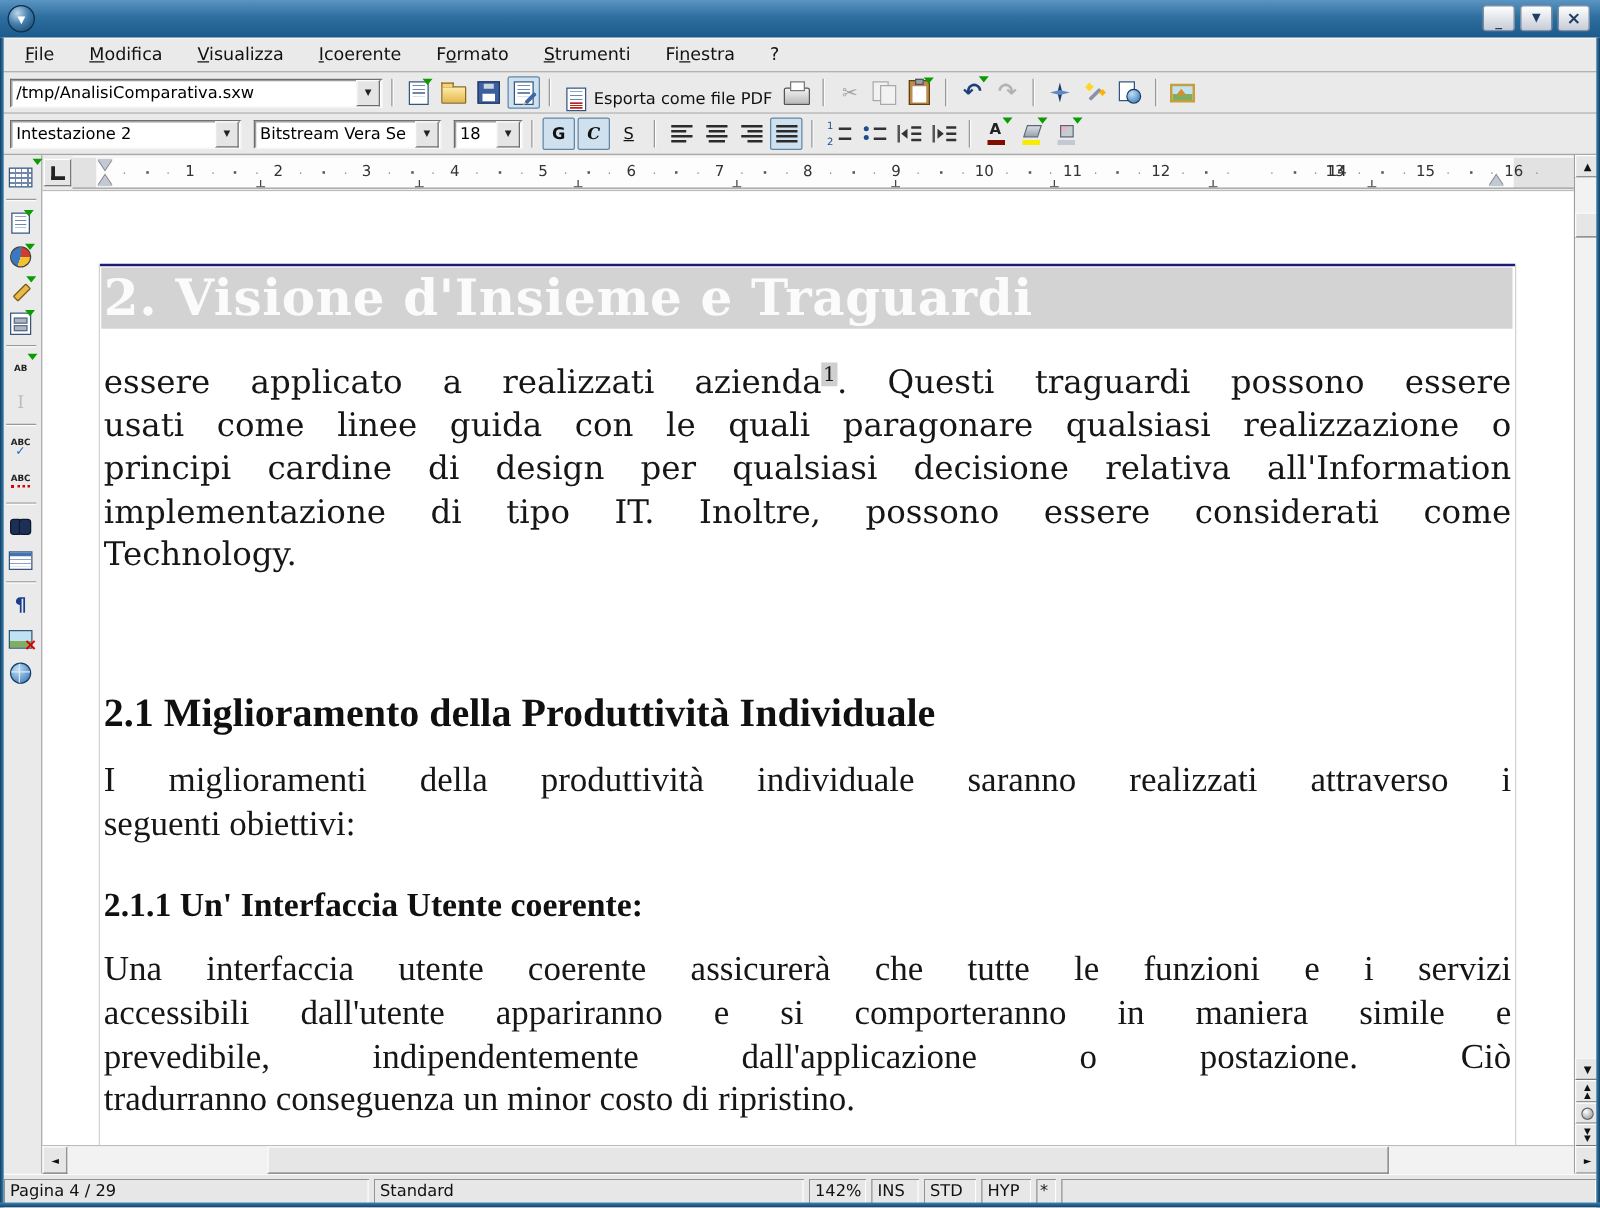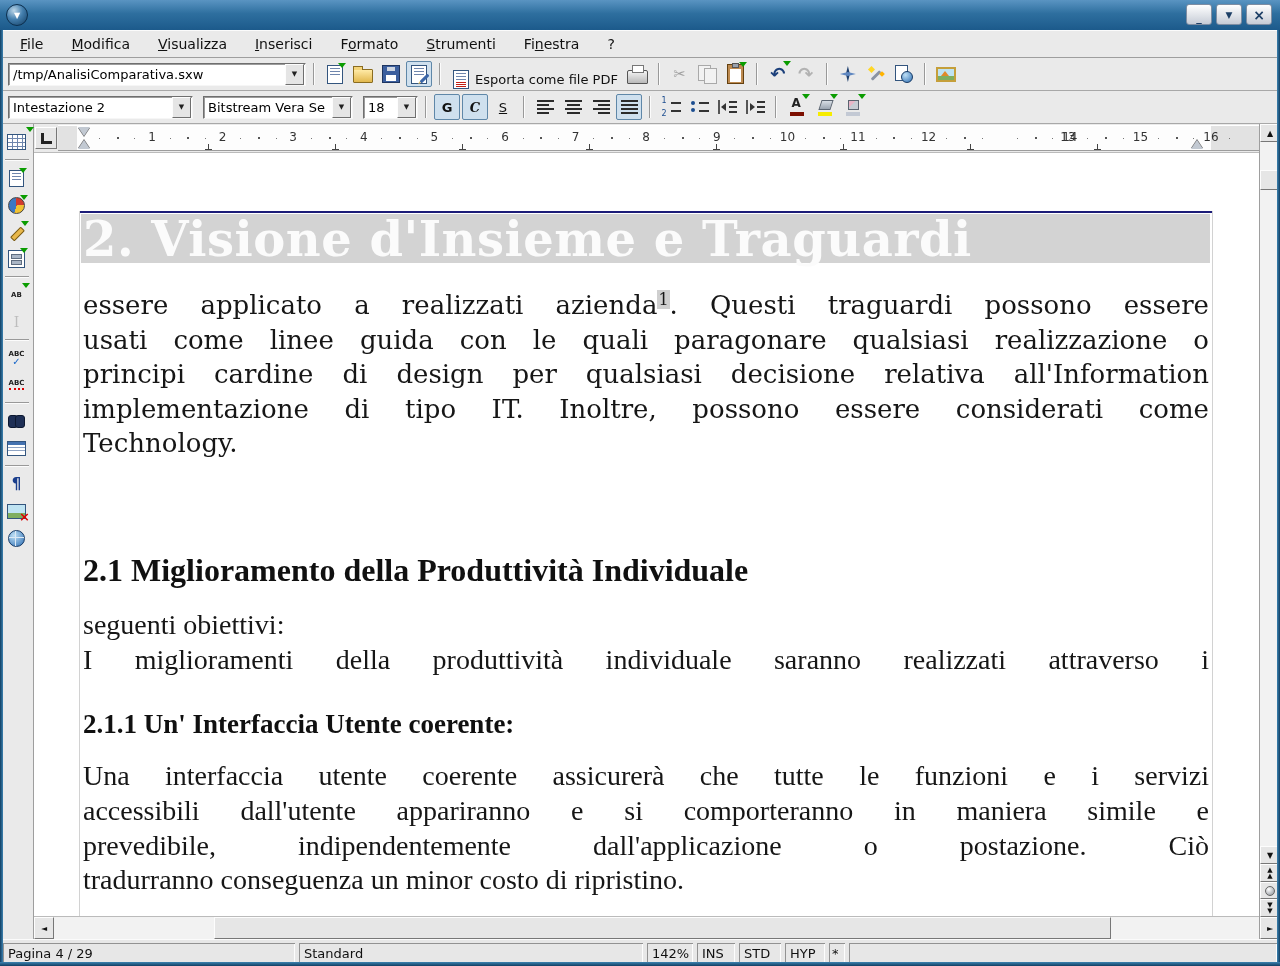--- a/index.html
+++ b/index.html
@@ -213,21 +213,21 @@
       border-right:6px solid transparent;border-bottom:9px solid #c2c9d2;filter:drop-shadow(0 -1px 0 #666);}
   .ind-right{position:absolute;left:1133px;bottom:1px;width:12px;height:10px;cursor:ew-resize;}
   .ind-right::after{content:"";position:absolute;left:0;bottom:0;border-left:6px solid transparent;
       border-right:6px solid transparent;border-bottom:9px solid #c2c9d2;filter:drop-shadow(0 -1px 0 #666);}
 
   .doc-area{flex:1;background:#fff;position:relative;overflow:hidden;cursor:text;}
   .tb-line-v{position:absolute;top:58px;bottom:0;width:1px;background:#d2d2d2;}
   .navy-line{position:absolute;left:46px;width:1132px;top:58px;height:2px;background:#1c1c78;}
   .h2-band{position:absolute;left:47px;width:1129px;top:61px;height:49px;background:#d3d3d3;
       display:flex;align-items:center;}
-  .h2-text{font-family:"DejaVu Serif",serif;font-weight:bold;font-size:48px;color:#fbfbfb;
+  .h2-text{font-family:"DejaVu Serif",serif;font-weight:bold;font-size:40px;color:#fbfbfb;
       padding-left:2px;white-space:nowrap;letter-spacing:.5px;}
   .page-text{position:absolute;left:49px;width:1126px;top:0;bottom:0;}
   .p1{position:absolute;top:130px;left:0;right:0;font-family:"DejaVu Serif",serif;
       font-size:26px;line-height:34.6px;color:#161616;}
   .jl{text-align:justify;text-align-last:justify;white-space:normal;}
   .jl-last{text-align:left;text-align-last:left;}
   .fnref{font-size:16px;vertical-align:9px;background:#cfcfcf;padding:0 1px;}
   .h21{position:absolute;top:399px;left:0;font-family:"Liberation Serif",serif;font-weight:bold;
       font-size:32px;color:#101010;white-space:nowrap;}
   .p2{position:absolute;top:454px;left:0;right:0;font-family:"Liberation Serif",serif;
@@ -290,21 +290,21 @@
       <div class="wbtn">
           <span class="wb-close">×</span>
         </div>
     </div>
   </div>
 
   <div class="menubar" id="menubar">
       <div class="menu-item"><span></span><span class="mi-u">F</span><span>ile</span></div>
       <div class="menu-item"><span></span><span class="mi-u">M</span><span>odifica</span></div>
       <div class="menu-item"><span></span><span class="mi-u">V</span><span>isualizza</span></div>
-      <div class="menu-item"><span></span><span class="mi-u">I</span><span>nserisci</span></div>
+      <div class="menu-item"><span></span><span class="mi-u">I</span><span>coerente</span></div>
       <div class="menu-item"><span>F</span><span class="mi-u">o</span><span>rmato</span></div>
       <div class="menu-item"><span></span><span class="mi-u">S</span><span>trumenti</span></div>
       <div class="menu-item"><span>Fi</span><span class="mi-u">n</span><span>estra</span></div>
       <div class="menu-item"><span></span><span class="mi-u"></span><span>?</span></div>
     </div>
 
   <div class="funcbar">
     <div class="combo url-combo">
       <span class="combo-val">/tmp/AnalisiComparativa.sxw</span>
       <span class="combo-btn">
@@ -608,22 +608,22 @@
         <div class="page-text">
           <div class="p1">
             <div class="jl"><span>essere applicato a realizzati azienda</span><span class="fnref">1</span><span>. Questi traguardi possono essere</span></div>
             <div class="jl">usati come linee guida con le quali paragonare qualsiasi realizzazione o</div>
             <div class="jl">principi cardine di design per qualsiasi decisione relativa all'Information</div>
             <div class="jl">implementazione di tipo IT. Inoltre, possono essere considerati come</div>
             <div class="jl jl-last">Technology.</div>
           </div>
           <div class="h21">2.1 Miglioramento della Produttività Individuale</div>
           <div class="p2">
+            <div class="jl">I miglioramenti della produttività individuale saranno realizzati attraverso i</div>
             <div class="jl jl-last">seguenti obiettivi:</div>
-            <div class="jl">I miglioramenti della produttività individuale saranno realizzati attraverso i</div>
           </div>
           <div class="h211">2.1.1 Un' Interfaccia Utente coerente:</div>
           <div class="p3">
             <div class="jl">Una interfaccia utente coerente assicurerà che tutte le funzioni e i servizi</div>
             <div class="jl">accessibili dall'utente appariranno e si comporteranno in maniera simile e</div>
             <div class="jl">prevedibile, indipendentemente dall'applicazione o postazione. Ciò</div>
             <div class="jl jl-last">tradurranno conseguenza un minor costo di ripristino.</div>
           </div>
         </div>
       </div>

